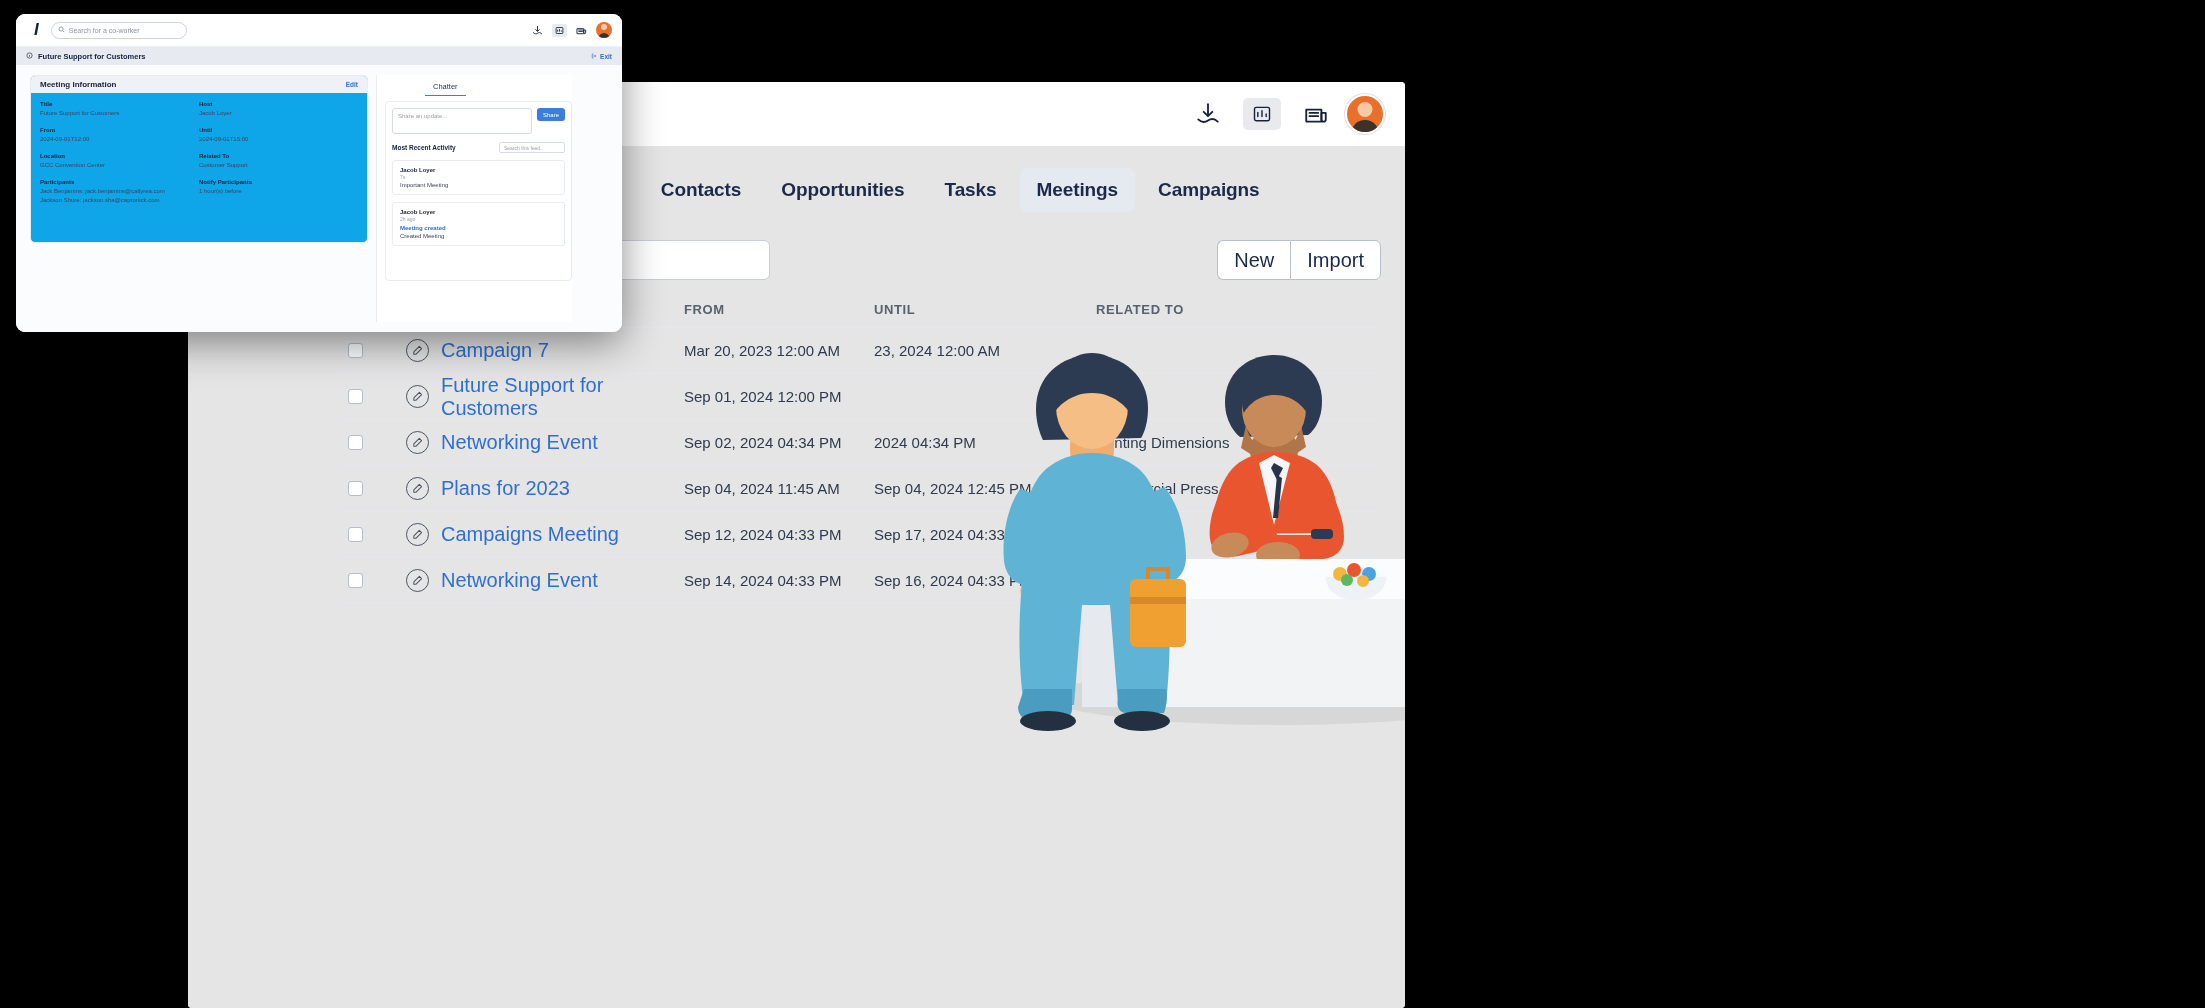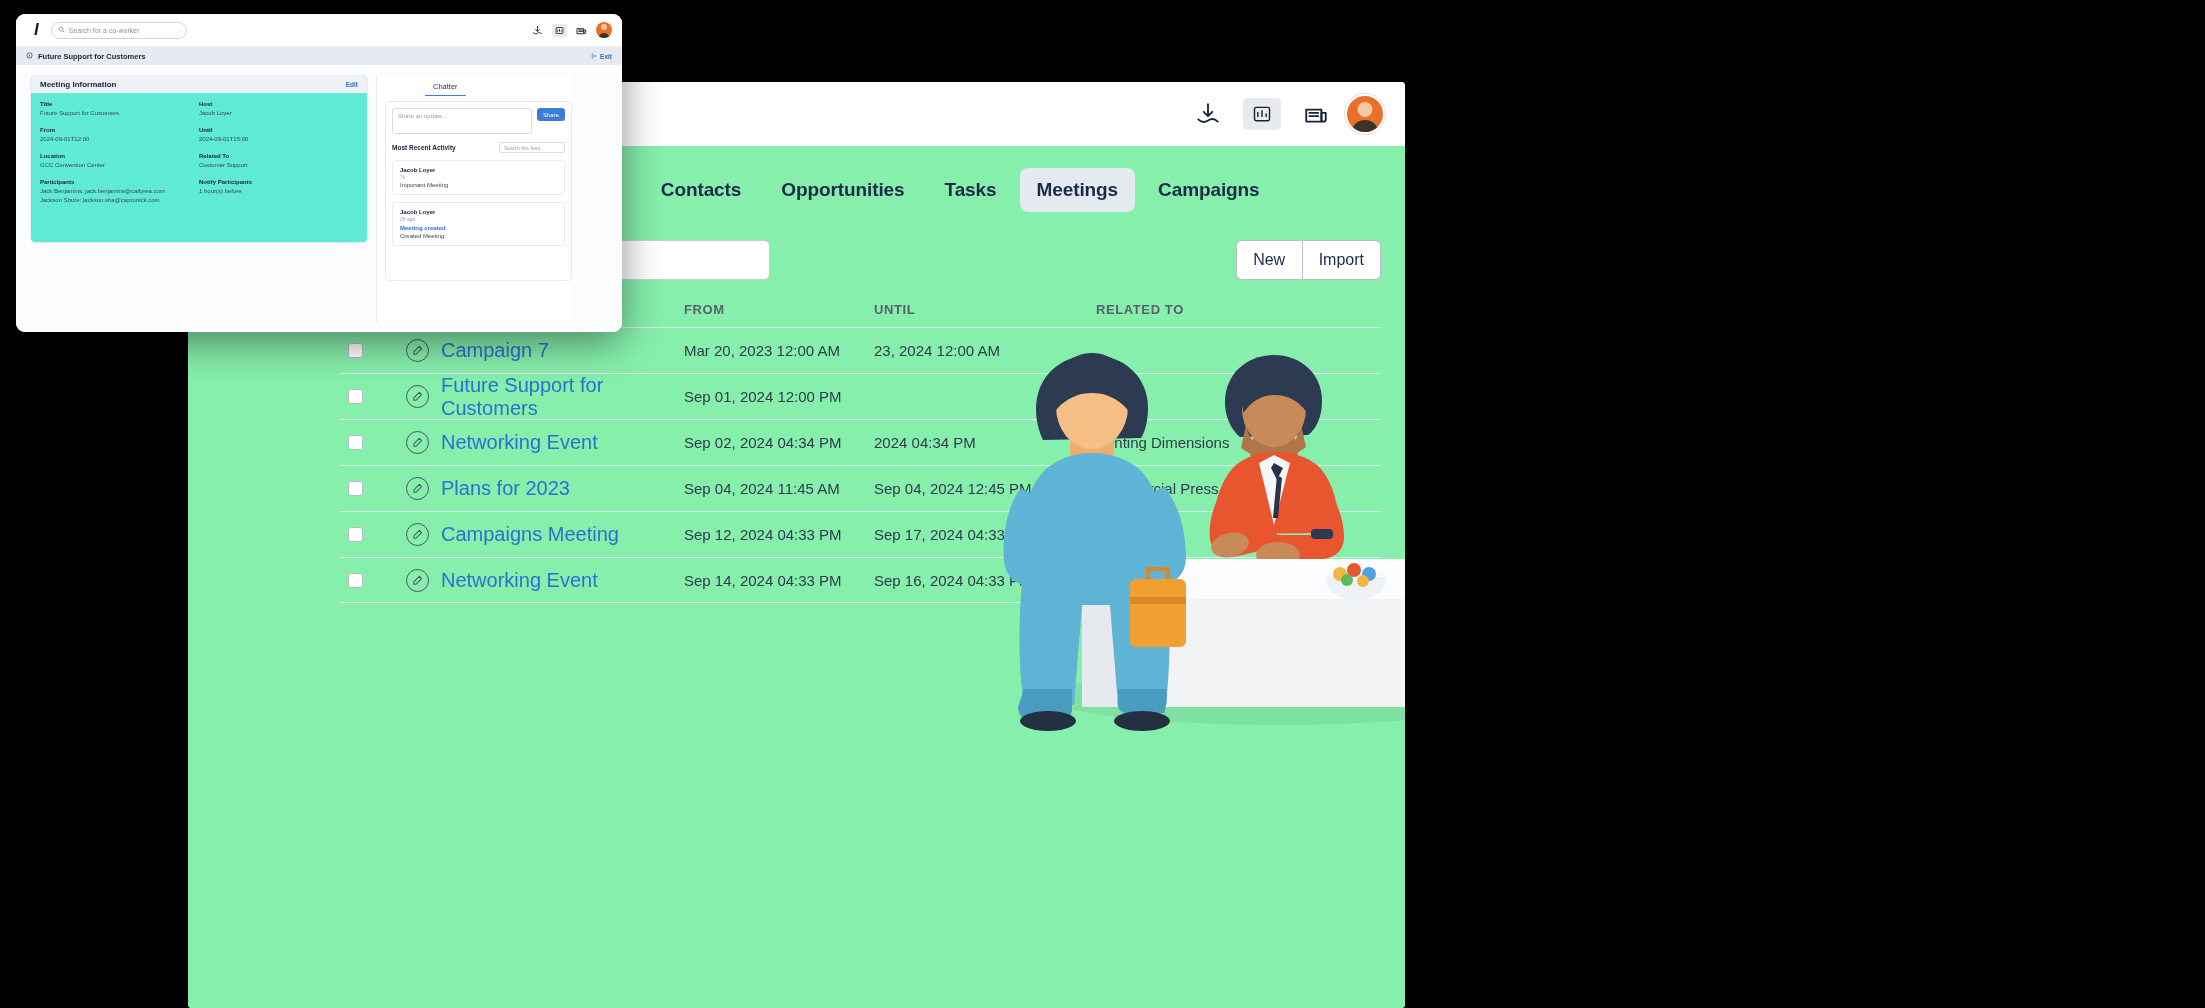--- a/index.html
+++ b/index.html
@@ -55,21 +55,21 @@
   .avatar::after {
     content: ""; position: absolute;
     left: 50%; bottom: -8px; transform: translateX(-50%);
     width: 28px; height: 20px; border-radius: 14px 14px 0 0;
     background: #3b3228;
   }
 
   .main-body {
     position: absolute; left: 0; top: 64px;
     width: 1217px; height: 862px;
-    background: #86efac;
+    background: #e5e5e5;
   }
   .nav-tabs {
     display: flex; align-items: center;
     gap: 6px;
     padding: 22px 0 22px 0;
     margin-left: 330px;
   }
   .nav-tab {
     font-size: 19px; font-weight: 700;
     color: #1b2a4a;
@@ -91,21 +91,21 @@
     background: #fff;
     display: flex; align-items: center;
     padding: 0 14px;
     font-size: 16px; color: #2c3e57;
   }
   .btn-group { display: flex; }
   .btn {
     height: 40px; min-width: 66px;
     border: 1px solid #b9c0cb; background: #fff;
     display: flex; align-items: center; justify-content: center;
-    font-size: 16px; color: #1b2a4a; font-weight: 400;
+    font-size: 20px; color: #1b2a4a; font-weight: 400;
     padding: 0 16px;
   }
   .btn:first-child { border-radius: 6px 0 0 6px; border-right: none; }
   .btn:last-child { border-radius: 0 6px 6px 0; }
 
   .table-wrap { margin: 22px 24px 0 152px; }
   .tbl-head {
     display: flex; align-items: center;
     font-size: 13px; font-weight: 700; color: #58616e;
     letter-spacing: 0.6px;
@@ -201,21 +201,21 @@
   }
 
   .fg-content {
     display: flex; gap: 8px;
     padding: 10px 14px;
     background: #fbfcfe;
     height: 267px;
   }
   .card-info {
     width: 338px;
-    background: #5eead4;
+    background: #0ea5e9;
     border: 1px solid #e8ebf0;
     border-radius: 5px;
     height: 168px;
   }
   .card-info-head {
     height: 17px; background: #eef1f6;
     border-radius: 4px 4px 0 0;
     display: flex; align-items: center; justify-content: space-between;
     padding: 0 9px;
     font-size: 8px; font-weight: 700; color: #17223c;

